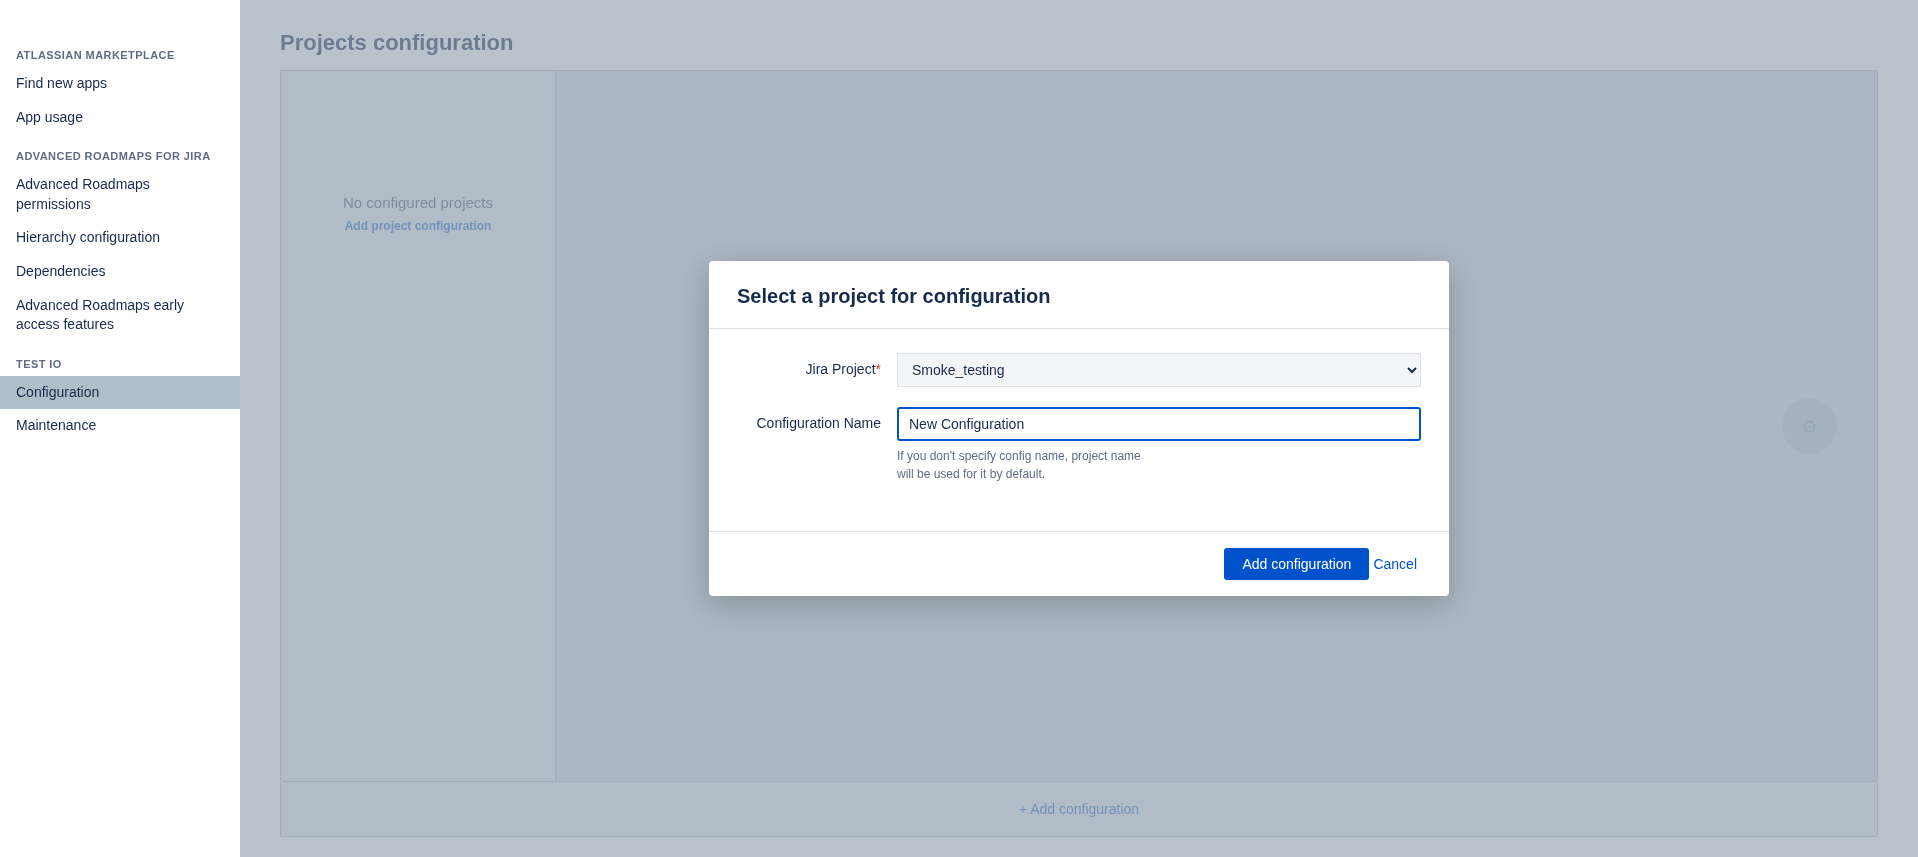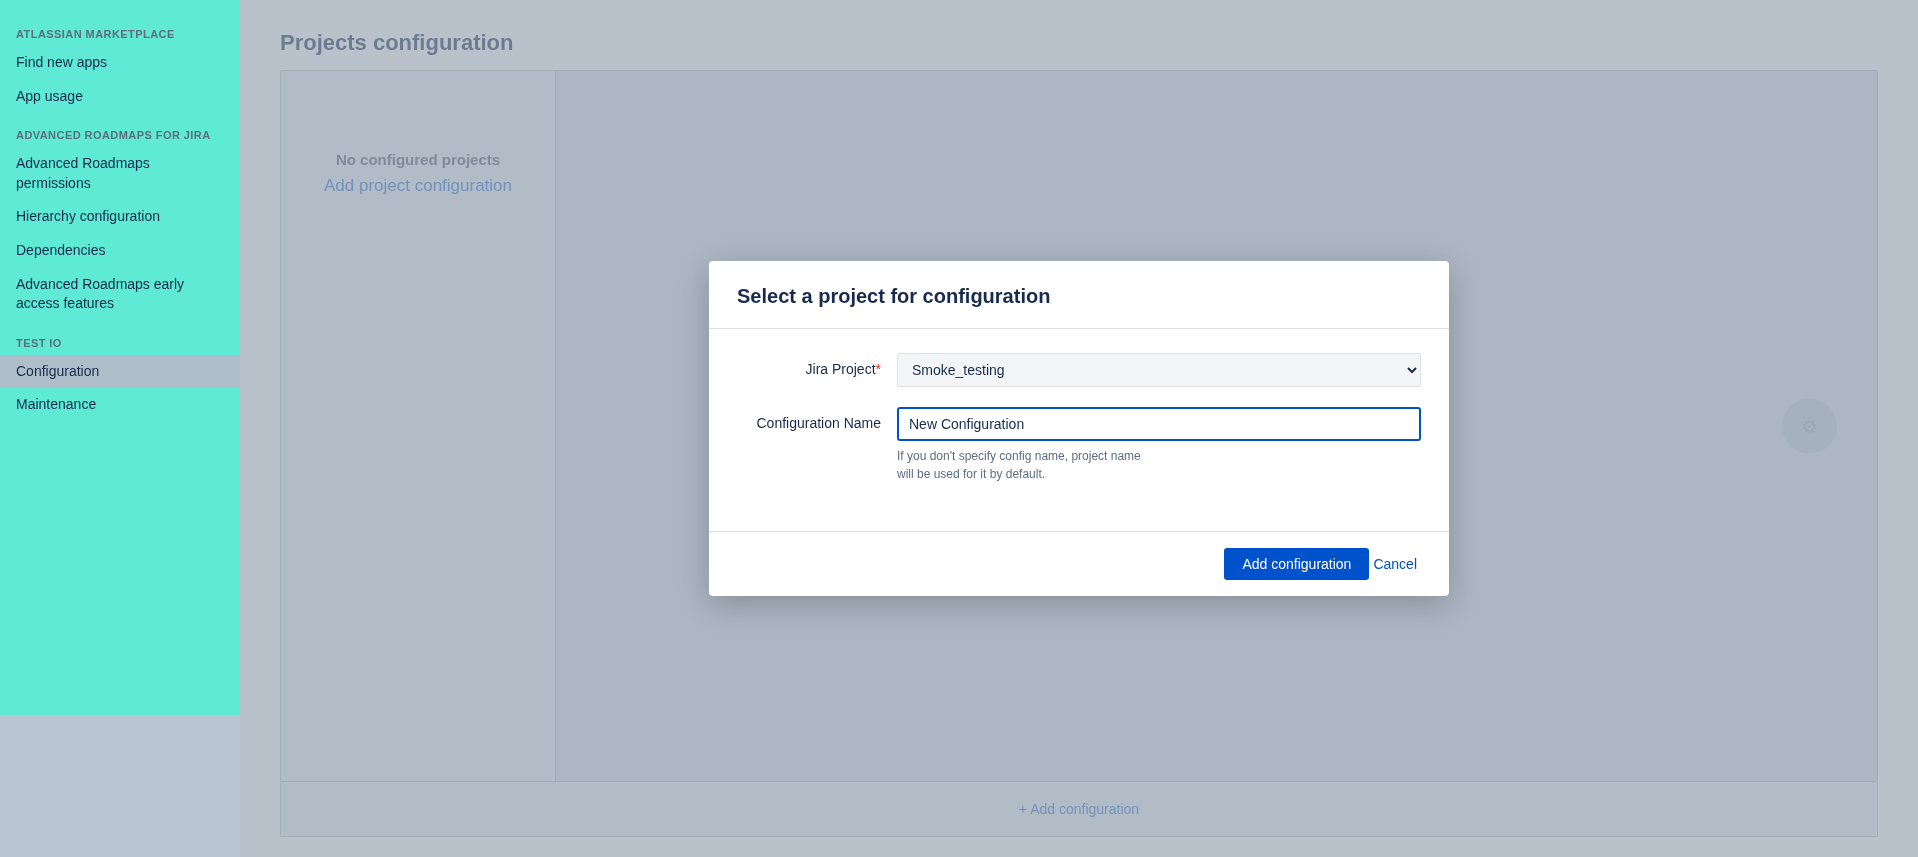--- a/index.html
+++ b/index.html
@@ -10,23 +10,23 @@
       width: 1918px;
       height: 857px;
       overflow: hidden;
       display: flex;
     }
 
     
     .sidebar {
       width: 240px;
       min-width: 240px;
-      background: #5eead4;
-      height: 715px;
-      padding: 12px 0;
+      background: #ffffff;
+      height: 857px;
+      padding: 33px 0;
       overflow-y: auto;
     }
     .sidebar-section-label {
       font-size: 11px;
       font-weight: 700;
       color: #5e6c84;
       text-transform: uppercase;
       padding: 16px 16px 6px 16px;
       letter-spacing: 0.04em;
     }
@@ -189,22 +189,22 @@
 
 <div class="main">
 
   <div class="main-content">
     <div class="page-title">Projects configuration</div>
   </div>
 
   <div style="position:absolute;top:70px;left:40px;right:40px;bottom:20px;display:flex;flex-direction:column;opacity:0.5;">
     <div style="display:flex;flex:1;border:1px solid #aab4be;border-radius:2px;overflow:hidden;background:#dde5ec;">
       <div style="width:275px;border-right:1px solid #aab4be;background:#e5eaef;display:flex;flex-direction:column;align-items:center;padding:80px 20px;">
-        <div style="font-size:15px;font-weight:700;color:#2d3a4a;">No configured projects</div>
-        <div style="color:#0052cc;font-size:17px;margin-top:8px;">Add project configuration</div>
+        <div style="font-size:15px;font-weight:400;color:#2d3a4a;margin-top:43px;">No configured projects</div>
+        <div style="color:#0052cc;font-size:12px;margin-top:8px;font-weight:bold;">Add project configuration</div>
       </div>
       <div style="flex:1;background:#d0d9e2;position:relative;">
         <div style="position:absolute;right:40px;top:50%;transform:translateY(-50%);width:55px;height:55px;border-radius:50%;background:#b8c6d2;display:flex;align-items:center;justify-content:center;font-size:18px;color:#8a9db0;">⚙</div>
       </div>
     </div>
     <div style="height:55px;border:1px solid #aab4be;border-top:none;border-radius:0 0 2px 2px;background:#e5eaef;display:flex;align-items:center;justify-content:center;">
       <span style="color:#0052cc;font-size:14px;">+ Add configuration</span>
     </div>
   </div>
 

